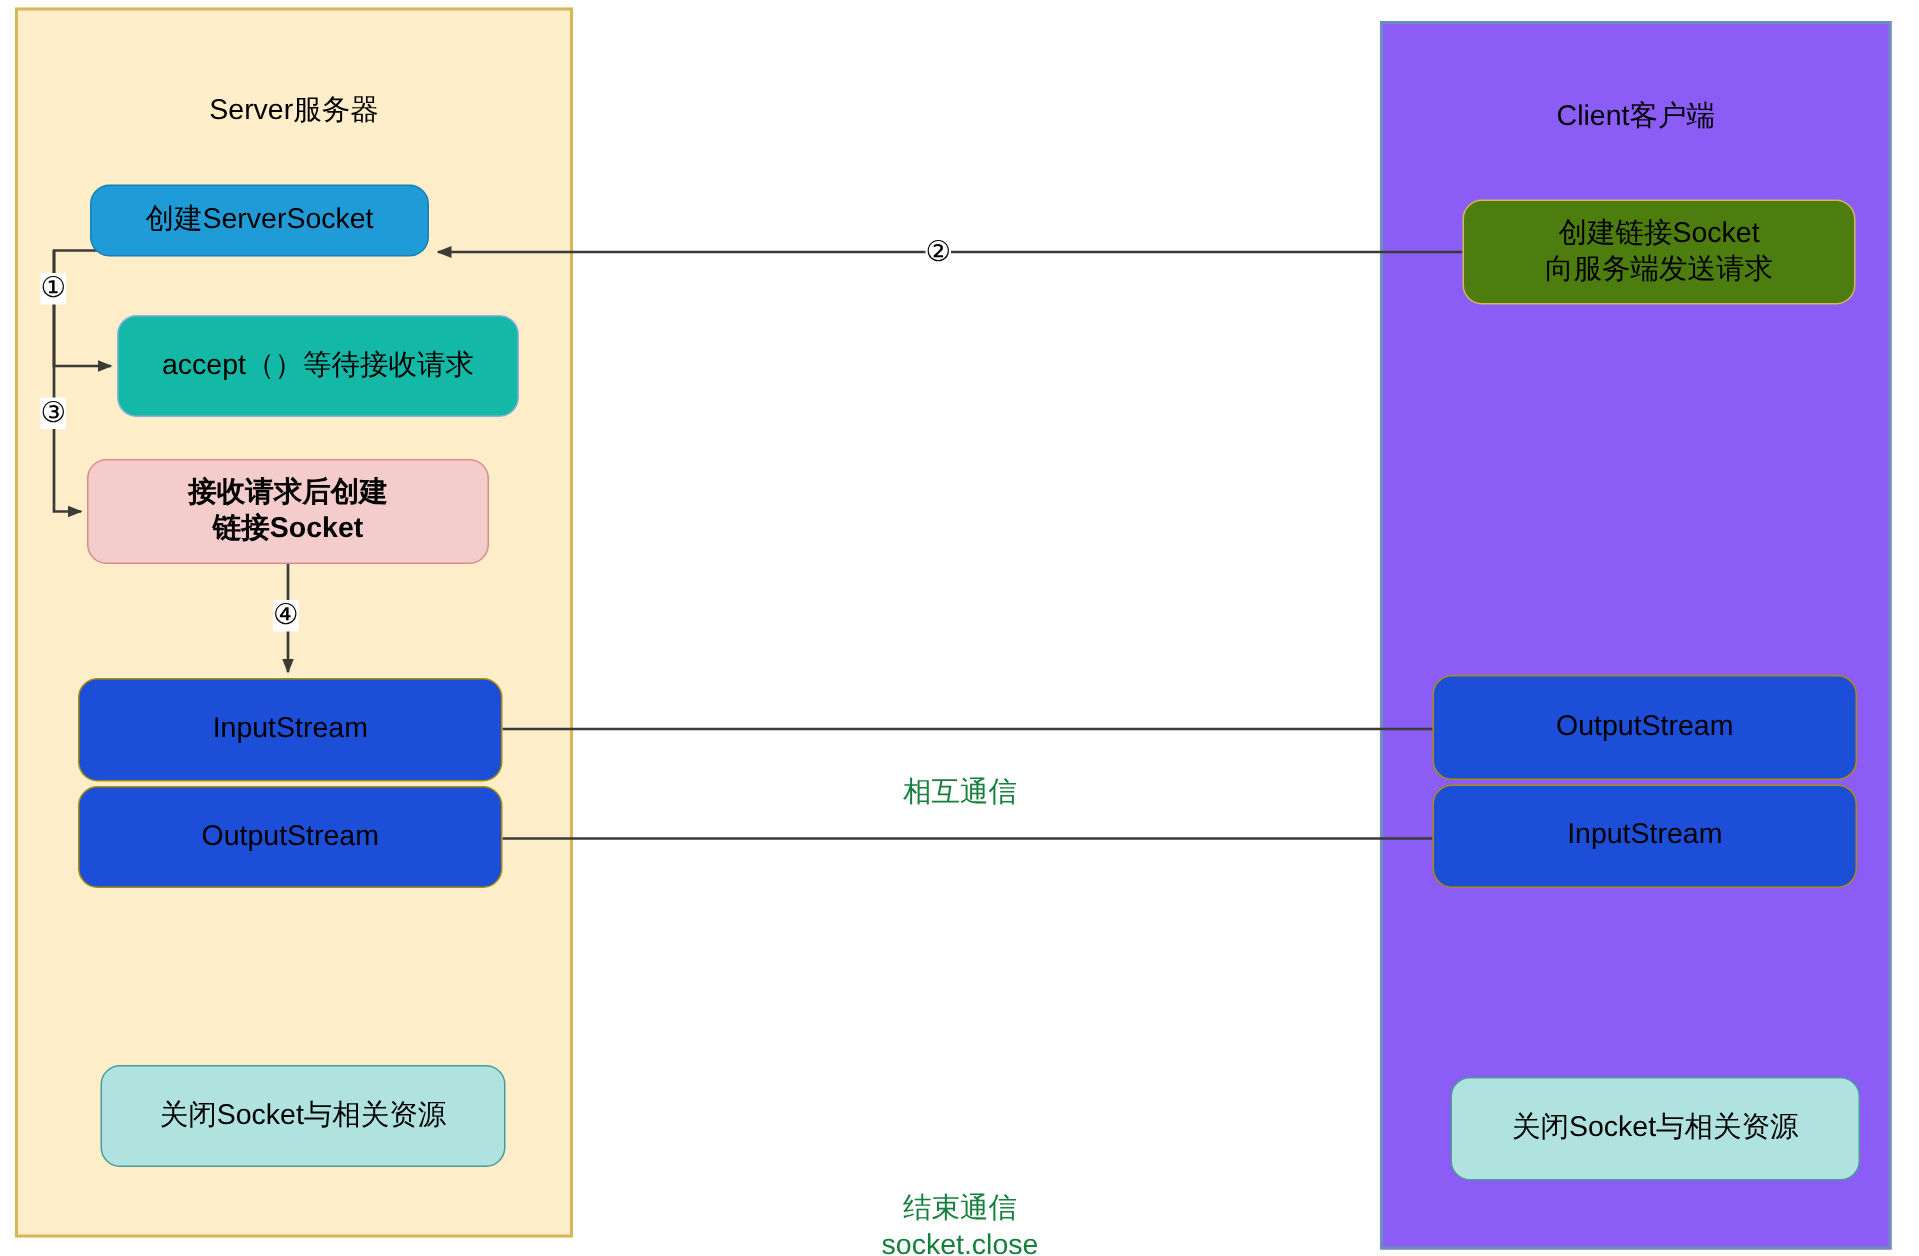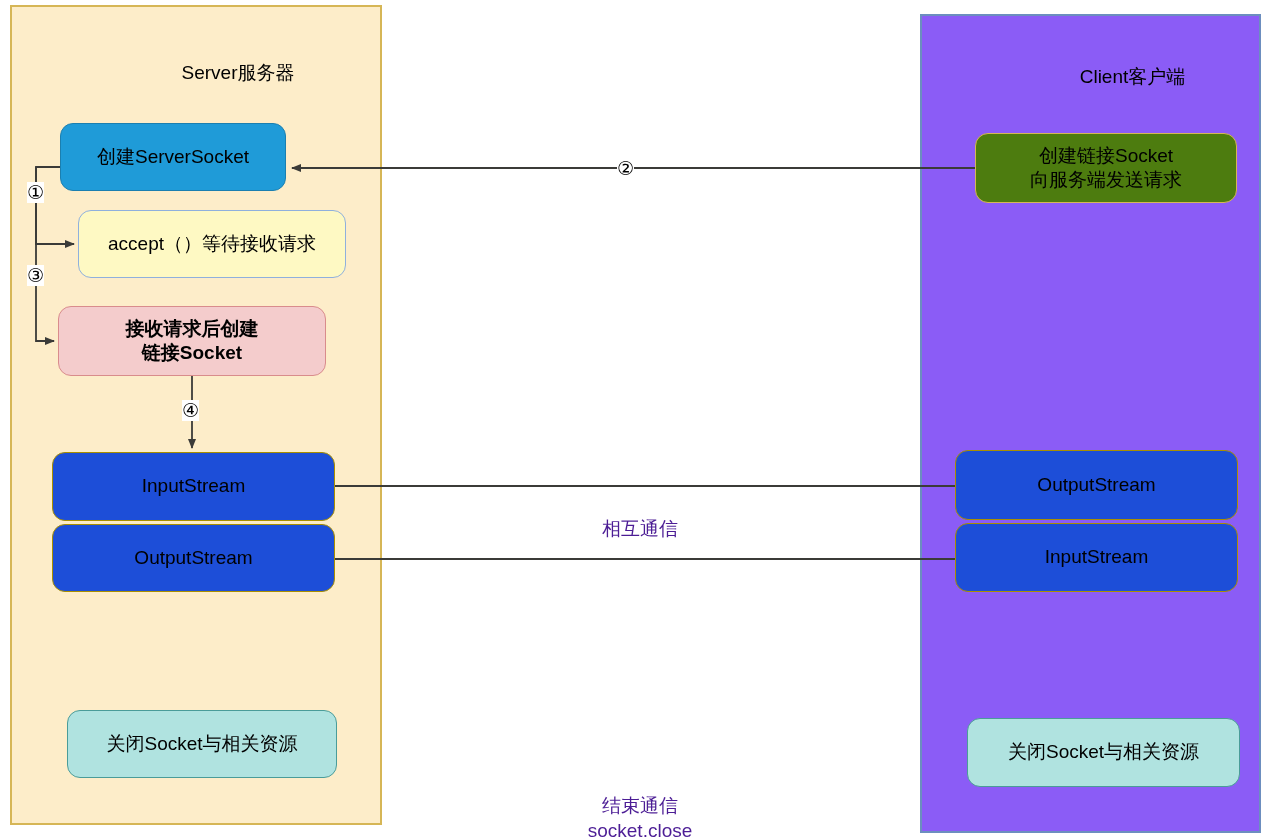--- a/index.html
+++ b/index.html
@@ -37,65 +37,64 @@
     background: #8b5cf6;
     border: 2px solid #6c8ebf;
   }
   .panel-title {
     position: absolute;
     width: 100%;
     text-align: center;
     font-size: 19px;
     color: #000000;
     white-space: nowrap;
-    padding-left: 42px;
   }
   #server-title { top: 53px; left: 0; }
   #client-title { top: 48px; left: 0; }
 
   .node {
     position: absolute;
     box-sizing: border-box;
     display: flex;
     align-items: center;
     justify-content: center;
     text-align: center;
     font-size: 19px;
     line-height: 1.28;
     color: #000000;
     border-radius: 13px;
     white-space: pre-line;
   }
   .n-blue   { background: #1f9bd8; border: 1px solid #1b7fb0; }
-  .n-lblue  { background: #fef9c3; border: 1px solid #8fb0dd; }
+  .n-lblue  { background: #14b8a6; border: 1px solid #8fb0dd; }
   .n-pink   { background: #f4cccc; border: 1px solid #d98c8c; }
   .n-gold   { background: #1d4ed8; border: 1px solid #a98f00; }
   .n-cream  { background: #4d7c0f; border: 1px solid #d6b656; }
   .n-teal   { background: #b0e3e0; border: 1px solid #4a9c99; margin-left: 15px; }
 
   
-  #node-create-serversocket { left: 60px;  top: 123px; width: 226px; height: 68px; }
+  #node-create-serversocket { left: 60px;  top: 123px; width: 226px; height: 48px; }
   #node-accept              { left: 78px;  top: 210px; width: 268px; height: 68px; }
   #node-create-socket       { left: 58px;  top: 306px; width: 268px; height: 70px; font-weight: bold; }
   #node-server-input        { left: 52px;  top: 452px; width: 283px; height: 69px; }
   #node-server-output       { left: 52px;  top: 524px; width: 283px; height: 68px; }
   #node-server-close        { left: 52px;  top: 710px; width: 270px; height: 68px; }
 
   
   #node-client-connect      { left: 975px; top: 133px; width: 262px; height: 70px; }
   #node-client-output       { left: 955px; top: 450px; width: 283px; height: 70px; }
   #node-client-input        { left: 955px; top: 523px; width: 283px; height: 69px; }
   #node-client-close        { left: 952px; top: 718px; width: 273px; height: 69px; }
 
   
   .center-label {
     position: absolute;
     text-align: center;
     font-size: 19px;
-    color: #4c1d95;
+    color: #15803d;
     line-height: 1.32;
     white-space: pre-line;
   }
   #label-mutual   { left: 540px; top: 516px; width: 200px; }
   #label-endcomm  { left: 520px; top: 752px; width: 240px; margin-top: 41px; }
 
   
   .step-marker {
     position: absolute;
     font-size: 19px;

